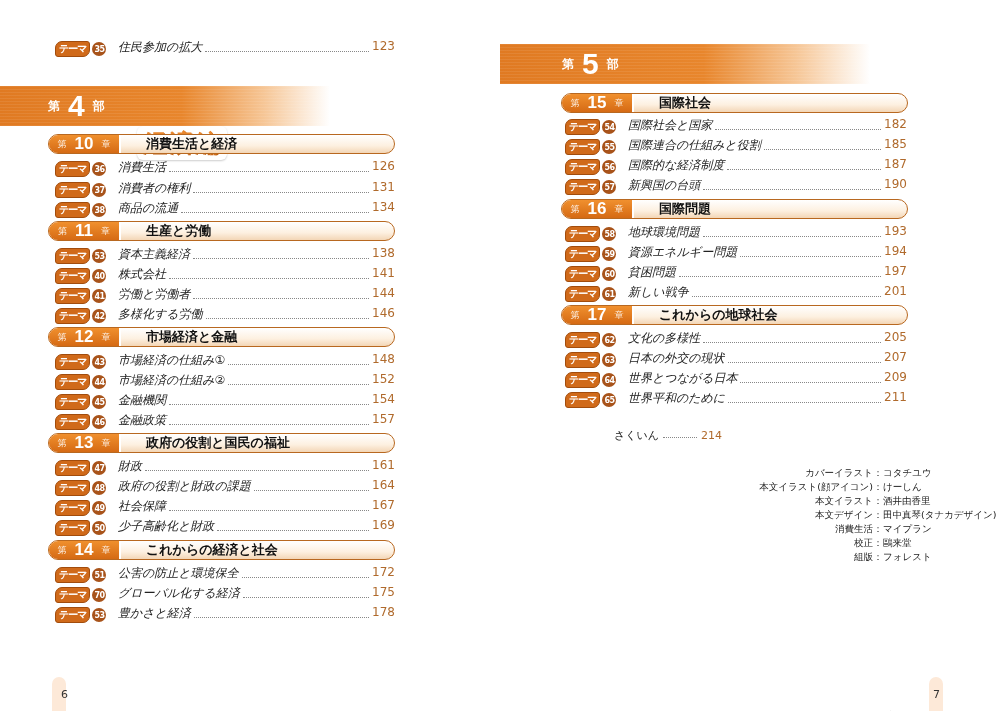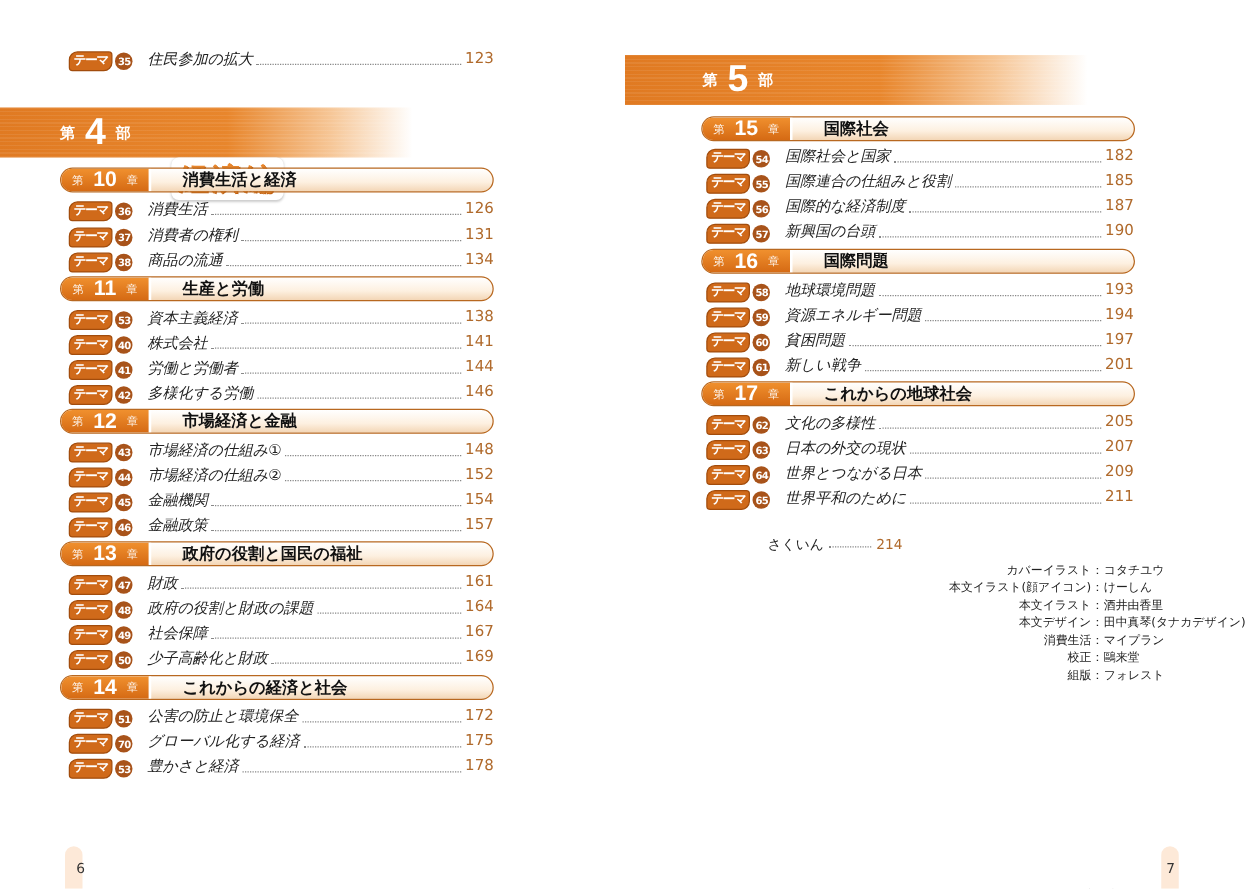--- a/index.html
+++ b/index.html
@@ -459,21 +459,21 @@
       <span class="leader"></span>
       <span class="page-num">211</span>
   </div>
 
   <div class="index-row" style="left:70px; top:428px;margin-left:44px;">
     <span class="index-label">さくいん</span>
     <span class="index-leader"></span>
     <span class="index-page">214</span>
   </div>
 
-  <div class="credits" style="left:218px; top:449px;">
+  <div class="credits" style="left:218px; top:466px;">
     <div class="credit-row">
         <span class="credit-role">カバーイラスト</span>
         <span class="credit-sep">：</span>
         <span class="credit-name">コタチユウ</span>
       </div>
     <div class="credit-row">
         <span class="credit-role">本文イラスト(顔アイコン)</span>
         <span class="credit-sep">：</span>
         <span class="credit-name">けーしん</span>
       </div>

